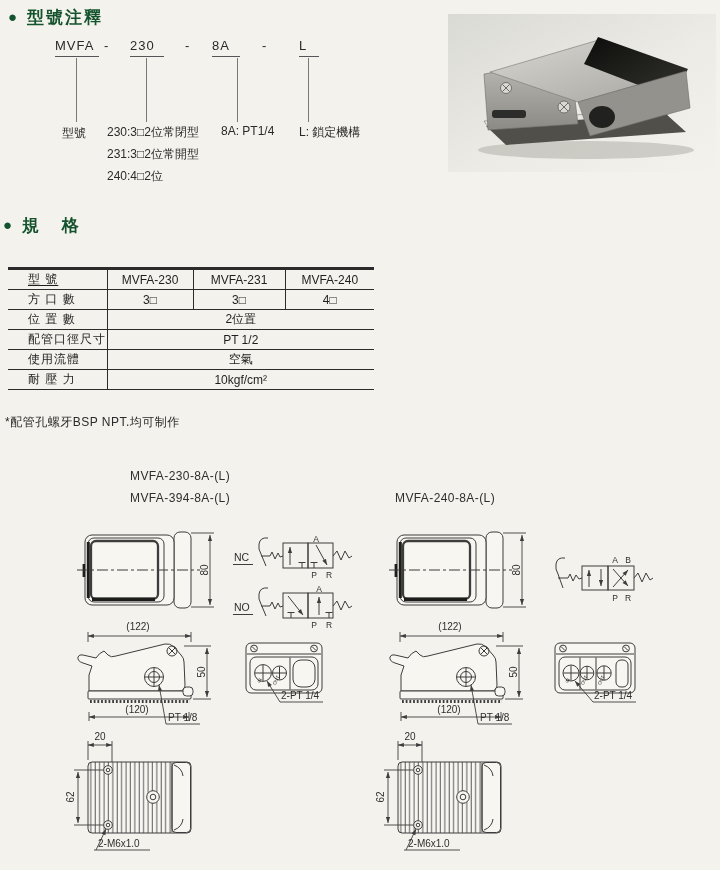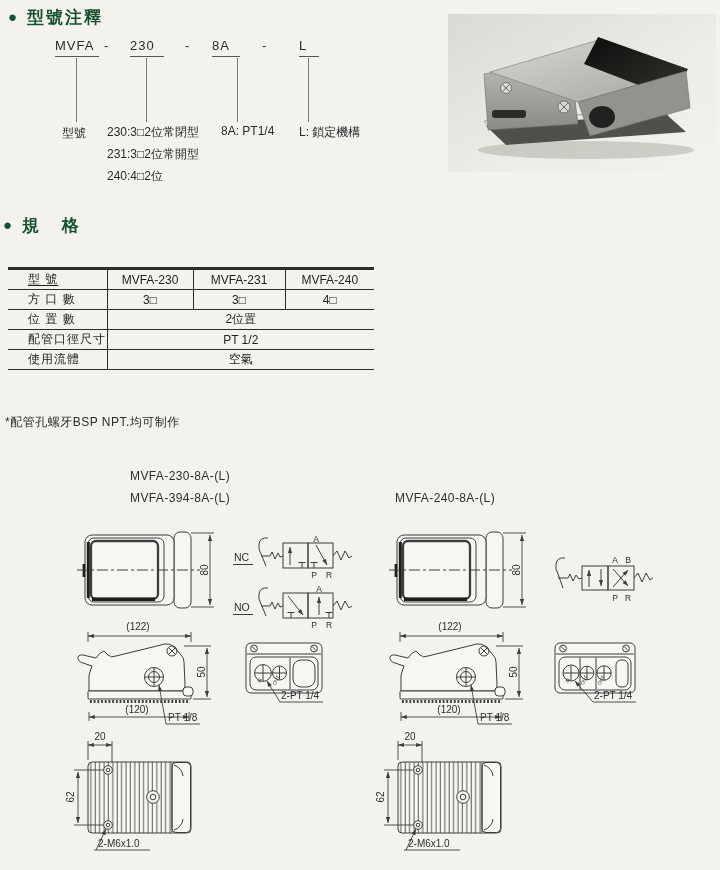--- a/index.html
+++ b/index.html
@@ -132,20 +132,24 @@
       <td colspan="3">2位置</td>
     </tr>
     <tr>
       <td class="lbl">配管口徑尺寸</td>
       <td colspan="3">PT 1/2</td>
     </tr>
     <tr>
       <td class="lbl">使用流體</td>
       <td colspan="3">空氣</td>
     </tr>
+    <tr>
+      <td class="lbl">耐 壓 力</td>
+      <td colspan="3">10kgf/cm²</td>
+    </tr>
   </tbody>
     </table>
   <div class="footnote" style="left:5px;top:414px">*配管孔螺牙BSP NPT.均可制作</div>
 
   <div class="dwg-label" style="left:130px;top:469px">MVFA-230-8A-(L)</div>
   <div class="dwg-label" style="left:130px;top:491px">MVFA-394-8A-(L)</div>
   <div class="dwg-label" style="left:395px;top:491px">MVFA-240-8A-(L)</div>
 
   <svg class="abs" style="left:78px;top:528px" width="140" height="92" viewBox="0 0 140 92">
     <rect class="lnf" x="96" y="4" width="17" height="76" rx="6"></rect>

